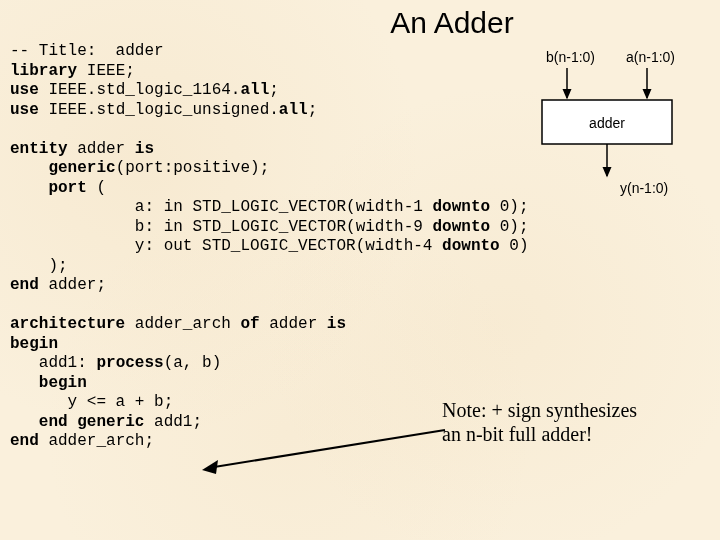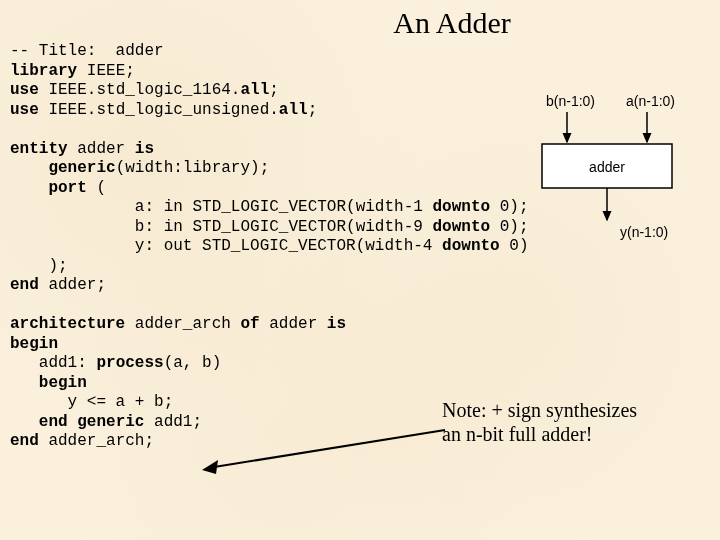--- a/index.html
+++ b/index.html
@@ -12,41 +12,40 @@
       radial-gradient(circle at 20% 30%, rgba(230,200,150,0.15) 0%, transparent 40%),
       radial-gradient(circle at 70% 60%, rgba(230,200,150,0.12) 0%, transparent 40%),
       radial-gradient(circle at 40% 80%, rgba(230,200,150,0.1) 0%, transparent 40%);
     font-family: "Courier New", monospace;
     font-size: 16px;
     color: #000;
     position: relative;
     overflow: hidden;
   }
   .title {
-    font-family: Liberation Serif, serif;
+    font-family: Liberation Sans, sans-serif;
     font-size: 30px;
     text-align: center;
     padding-top: 6px;
     padding-bottom: 2px;
     padding-left: 160px;
     margin-left: 24px;
   }
   .code {
     white-space: pre;
     line-height: 1.22;
     padding-left: 10px;
   }
   .code b { font-weight: bold; }
   .diagram {
     position: absolute;
     top: 48px;
     right: 28px;
     width: 180px;
     height: 160px;
-    margin-top: 44px;
   }
   .diagram svg { width: 100%; height: 100%; }
   .diag-label {
     font-family: Arial, sans-serif;
     font-size: 14px;
     fill: #000;
   }
   .note {
     position: absolute;
     right: 18px;
@@ -69,21 +68,21 @@
 <body>
 
 <div class="title">An Adder</div>
 
 <div class="code"><span>-- Title:  adder</span>
 <b>library</b><span> IEEE;</span>
 <b>use</b><span> IEEE.std_logic_1164.</span><b>all</b><span>;</span>
 <b>use</b><span> IEEE.std_logic_unsigned.</span><b>all</b><span>;</span>
 
 <b>entity</b><span> adder </span><b>is</b>
-<span>    </span><b>generic</b><span>(width:library);</span>
+<span>    </span><b>generic</b><span>(port:positive);</span>
 <span>    </span><b>port</b><span> (</span>
 <span>             a: in STD_LOGIC_VECTOR(width-1 </span><b>downto</b><span> 0);</span>
 <span>             b: in STD_LOGIC_VECTOR(width-9 </span><b>downto</b><span> 0);</span>
 <span>             y: out STD_LOGIC_VECTOR(width-4 </span><b>downto</b><span> 0)</span>
 <span>    );</span>
 <b>end</b><span> adder;</span>
 
 <b>architecture</b><span> adder_arch </span><b>of</b><span> adder </span><b>is</b>
 <b>begin</b>
 <span>   add1: </span><b>process</b><span>(a, b)</span>

